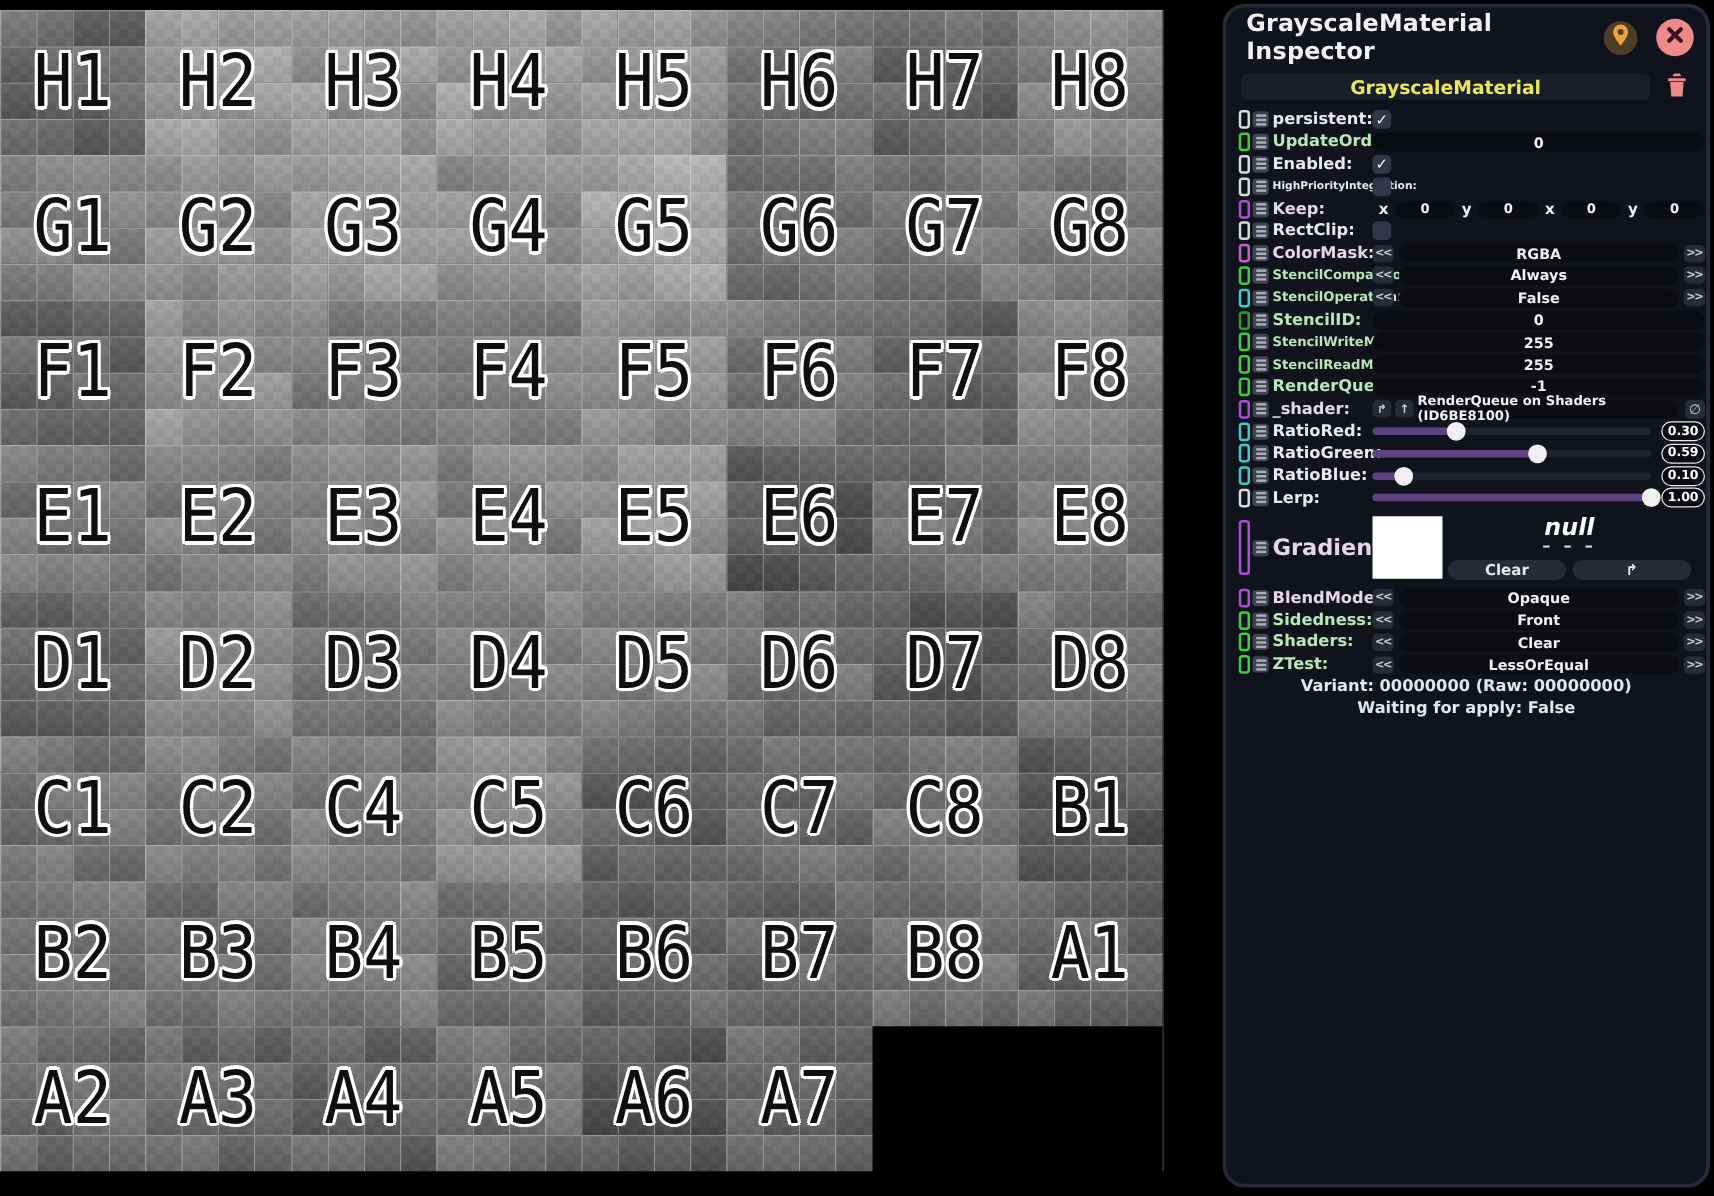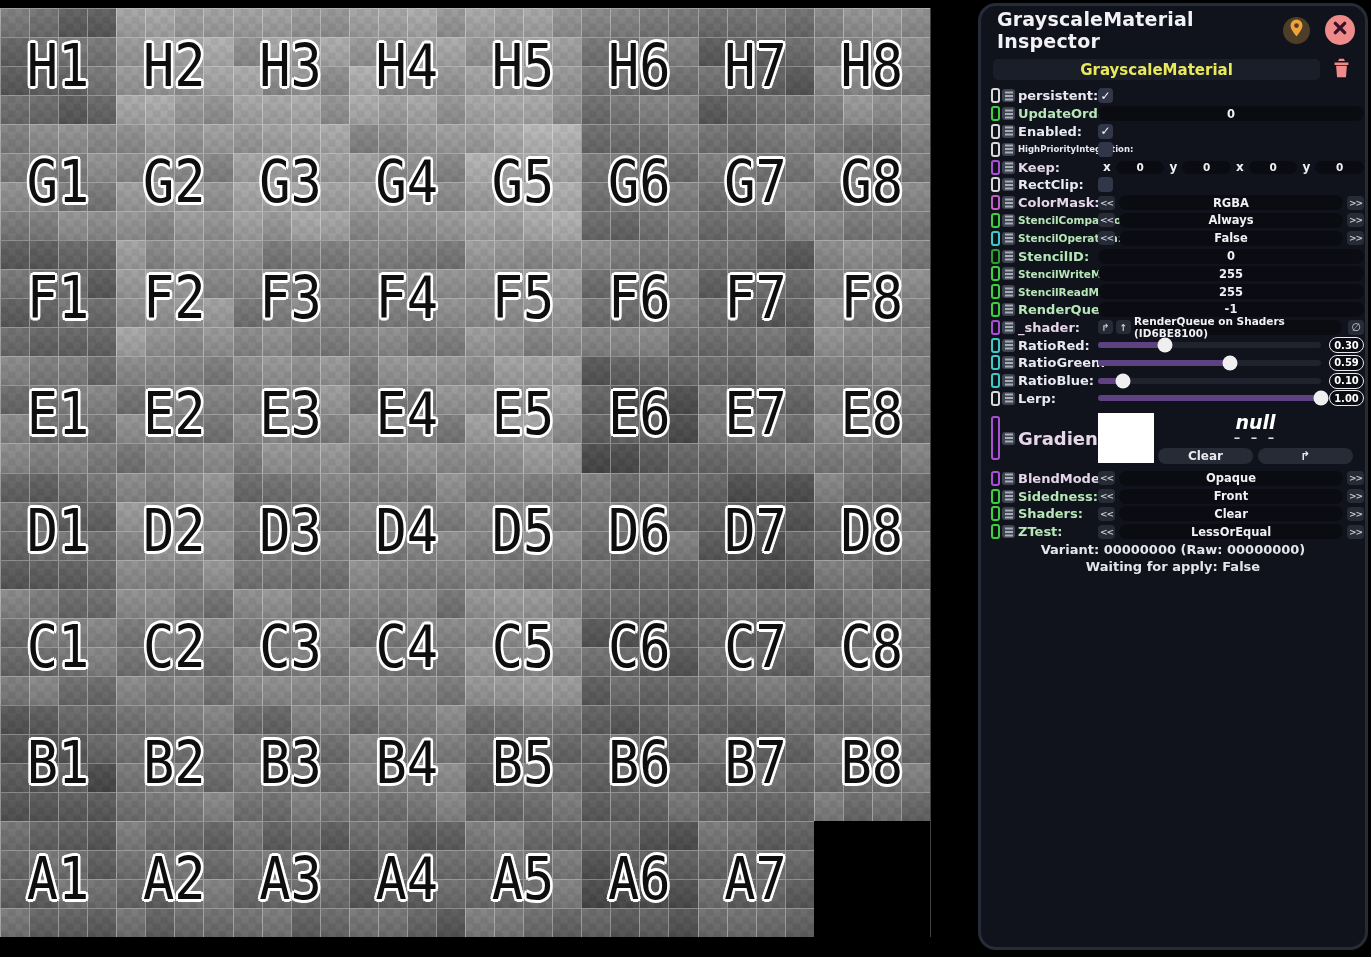--- a/index.html
+++ b/index.html
@@ -893,39 +893,20 @@
         <div class="sq" style="background-color: rgb(120, 120, 120);"></div>
         <div class="sq" style="background-color: rgb(123, 123, 123);"></div>
         <div class="sq" style="background-color: rgb(112, 112, 112);"></div>
         <div class="sq" style="background-color: rgb(136, 136, 136);"></div>
         <div class="sq" style="background-color: rgb(125, 125, 125);"></div>
         <div class="sq" style="background-color: rgb(132, 132, 132);"></div>
         <div class="sq" style="background-color: rgb(116, 116, 116);"></div>
         <div class="cell-label">C2</div>
       </div>
       <div class="cell">
-        <div class="sq" style="background-color: rgb(139, 139, 139);"></div>
-        <div class="sq" style="background-color: rgb(145, 145, 145);"></div>
-        <div class="sq" style="background-color: rgb(123, 123, 123);"></div>
-        <div class="sq" style="background-color: rgb(126, 126, 126);"></div>
-        <div class="sq" style="background-color: rgb(121, 121, 121);"></div>
-        <div class="sq" style="background-color: rgb(127, 127, 127);"></div>
-        <div class="sq" style="background-color: rgb(132, 132, 132);"></div>
-        <div class="sq" style="background-color: rgb(139, 139, 139);"></div>
-        <div class="sq" style="background-color: rgb(136, 136, 136);"></div>
-        <div class="sq" style="background-color: rgb(120, 120, 120);"></div>
-        <div class="sq" style="background-color: rgb(131, 131, 131);"></div>
-        <div class="sq" style="background-color: rgb(120, 120, 120);"></div>
-        <div class="sq" style="background-color: rgb(136, 136, 136);"></div>
-        <div class="sq" style="background-color: rgb(139, 139, 139);"></div>
-        <div class="sq" style="background-color: rgb(138, 138, 138);"></div>
-        <div class="sq" style="background-color: rgb(128, 128, 128);"></div>
-        <div class="cell-label">C3</div>
-      </div>
-      <div class="cell">
         <div class="sq" style="background-color: rgb(134, 134, 134);"></div>
         <div class="sq" style="background-color: rgb(126, 126, 126);"></div>
         <div class="sq" style="background-color: rgb(134, 134, 134);"></div>
         <div class="sq" style="background-color: rgb(114, 114, 114);"></div>
         <div class="sq" style="background-color: rgb(115, 115, 115);"></div>
         <div class="sq" style="background-color: rgb(123, 123, 123);"></div>
         <div class="sq" style="background-color: rgb(137, 137, 137);"></div>
         <div class="sq" style="background-color: rgb(135, 135, 135);"></div>
         <div class="sq" style="background-color: rgb(140, 140, 140);"></div>
         <div class="sq" style="background-color: rgb(122, 122, 122);"></div>

